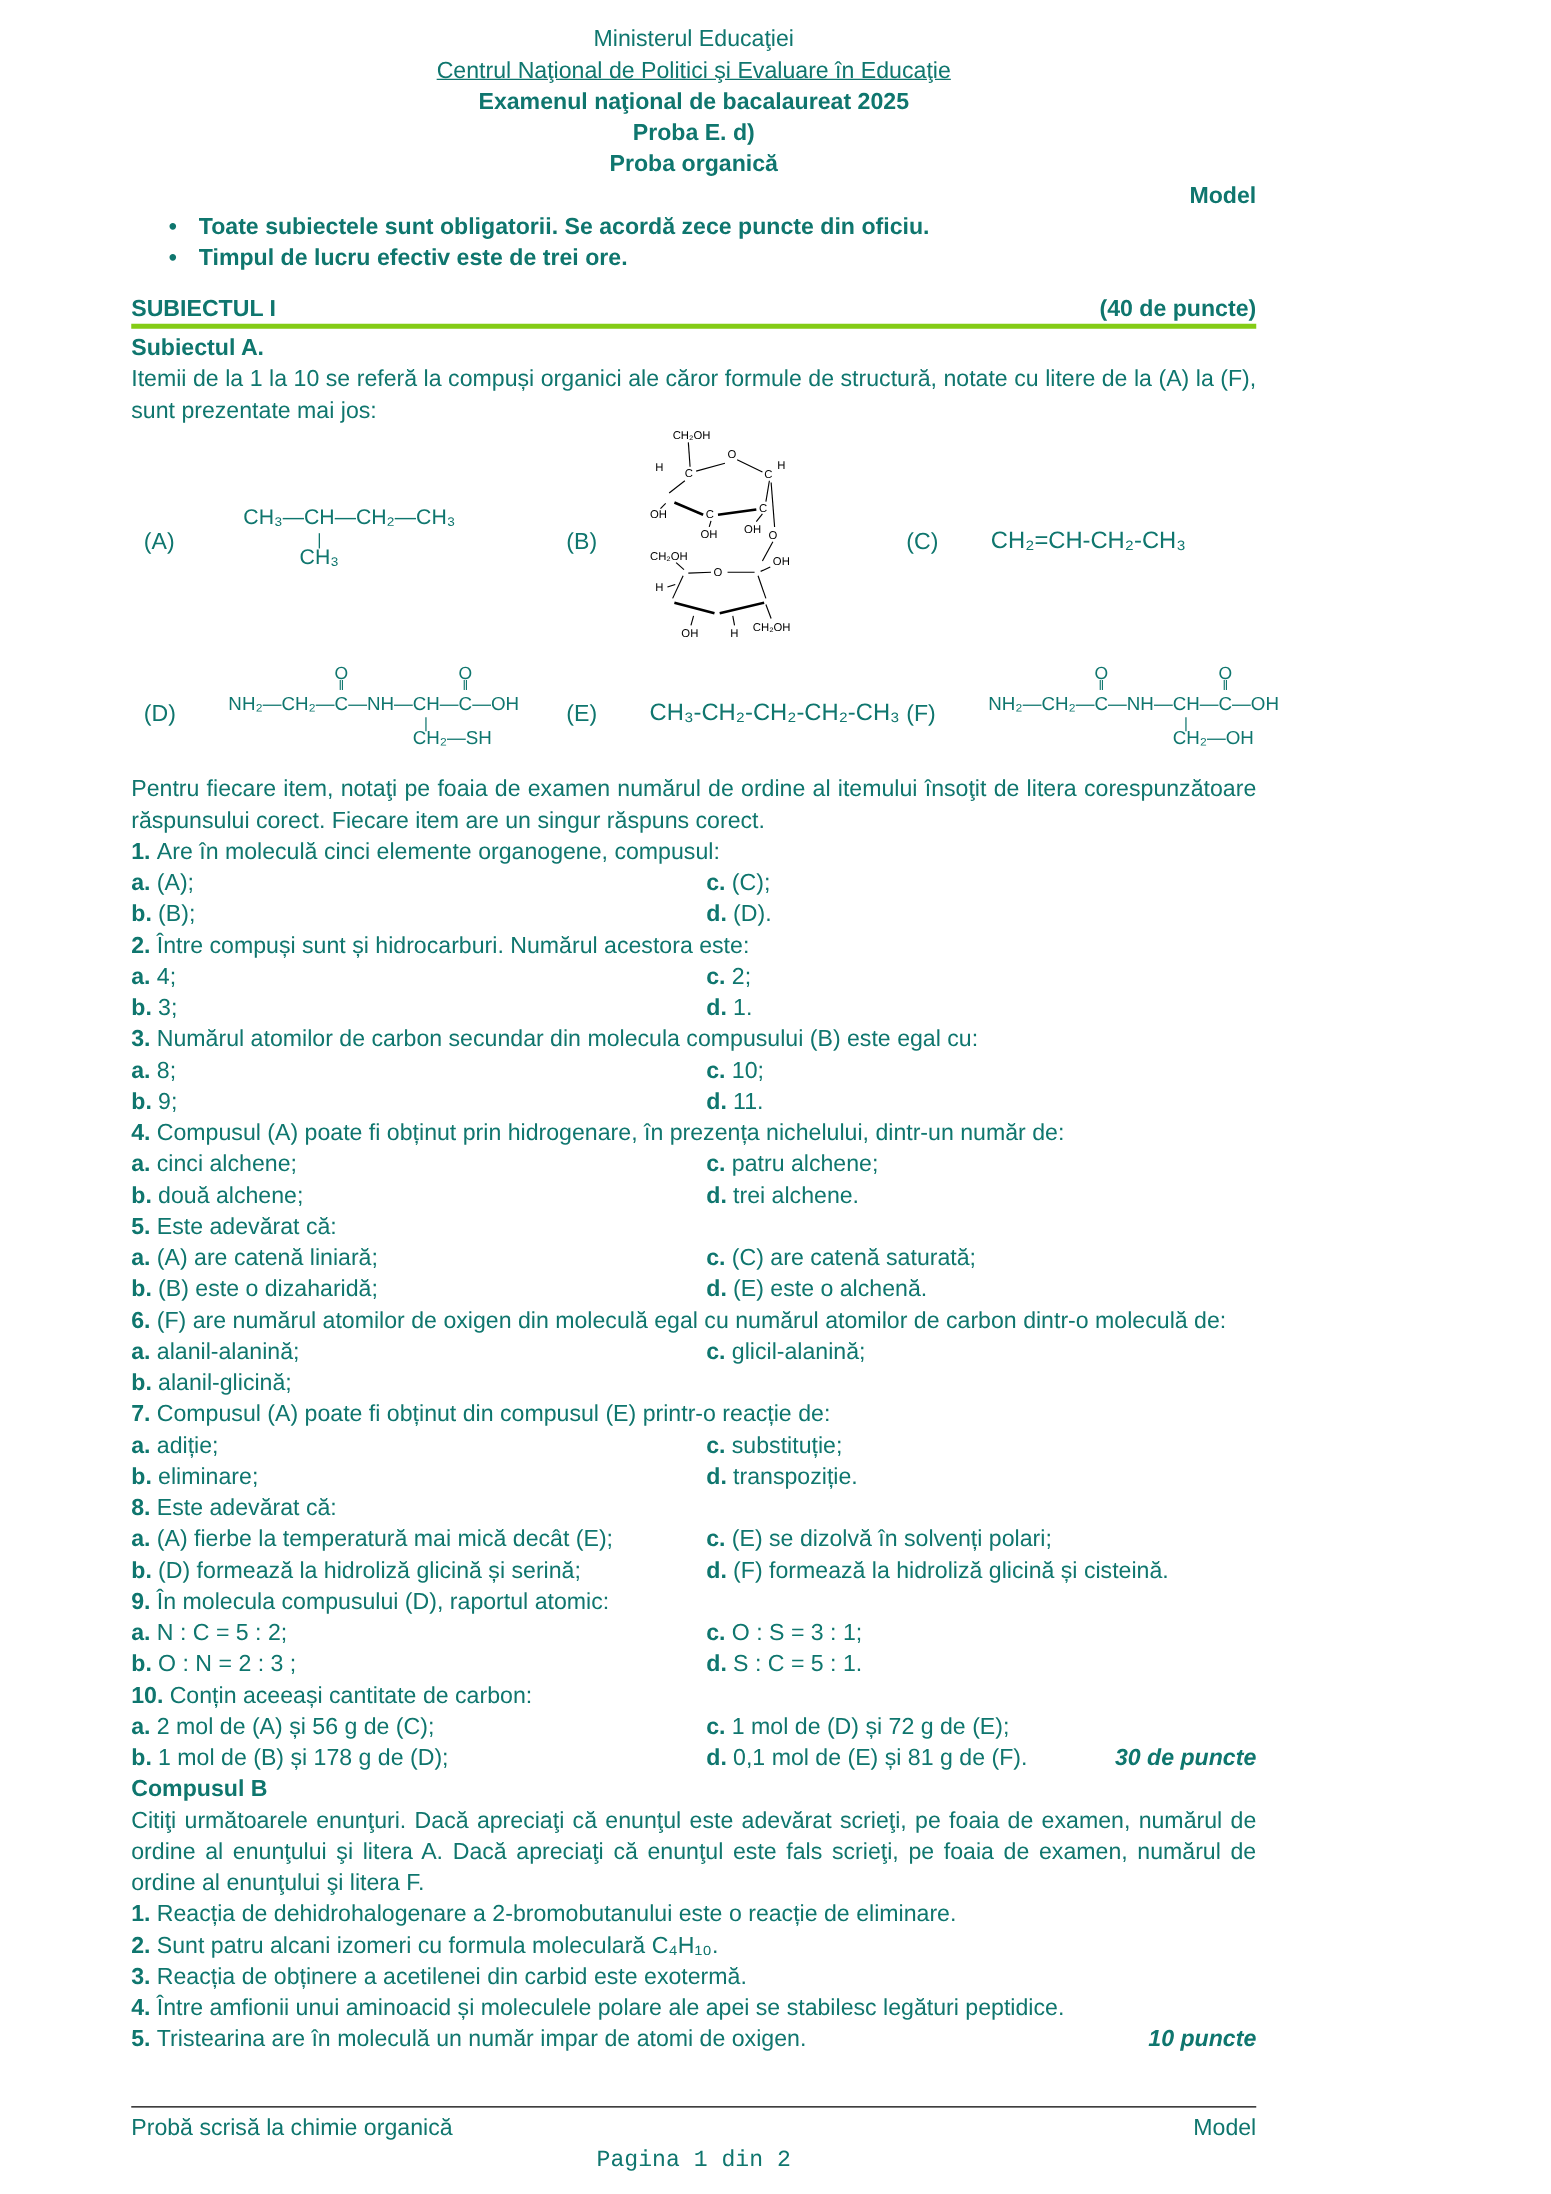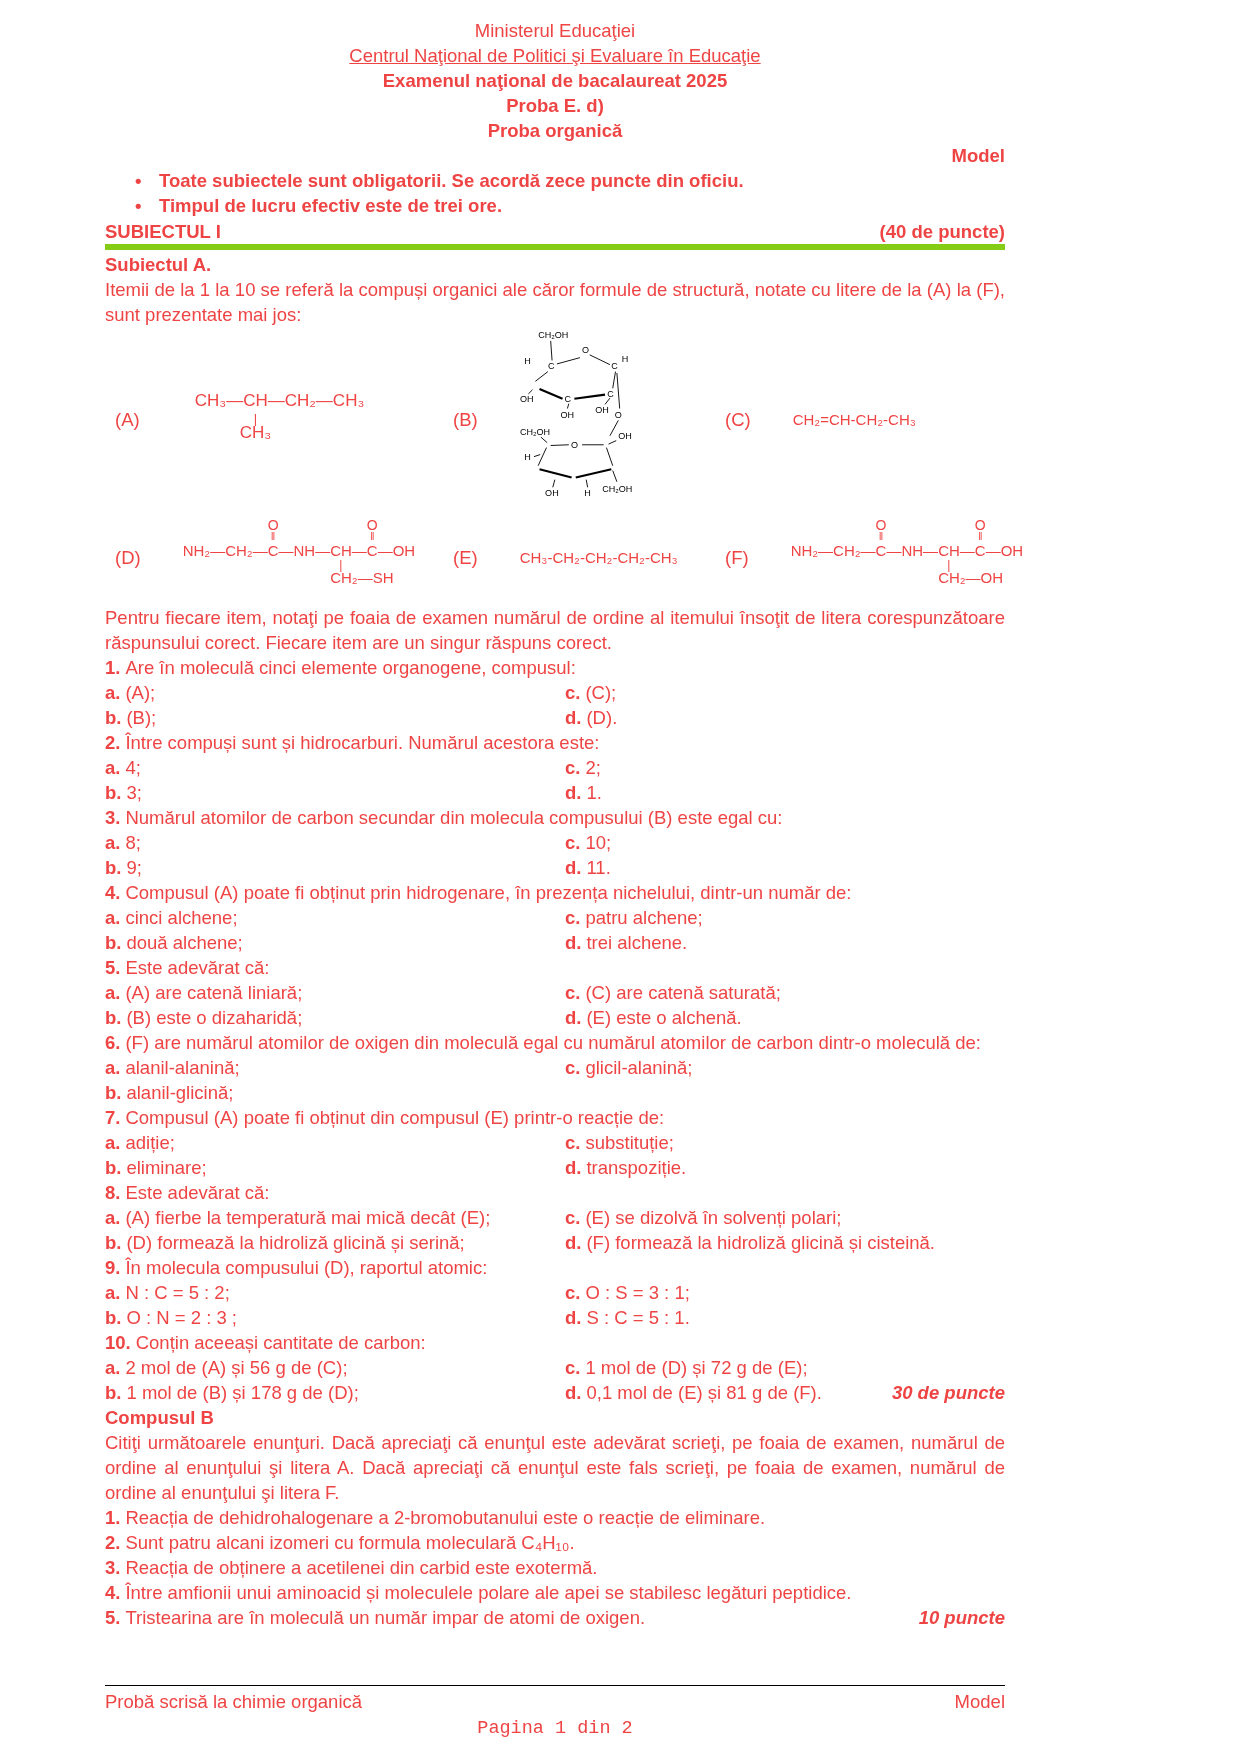--- a/index.html
+++ b/index.html
@@ -1,41 +1,41 @@
 <!DOCTYPE html>
 <html><head>
 <meta charset="utf-8">
 <style>
   * { box-sizing: border-box; }
   html,body { margin:0; padding:0; background:#fff; }
   .page {
-    width:1241px; height:1755px; margin:0 auto; background:#fff; color:#ef4444;
+    width:1241px; height:1755px; margin:0 auto; background:#fff; color:#0f766e;
     padding:18px 236px 14px 105px;
     display:flex; flex-direction:column; overflow:hidden;
     font-family:"Liberation Sans","DejaVu Sans",sans-serif;
     font-size:18.5px; line-height:25px;
   }
   p { margin:0; }
   .center { text-align:center; }
   .b { font-weight:bold; }
   .u { text-decoration:underline; }
   .right { text-align:right; }
   .para { text-align:justify; }
   .note { position:relative; padding-left:54px; font-weight:bold; }
   .note::before { content:"•"; position:absolute; left:30px; }
   .subj-line { display:flex; justify-content:space-between; font-weight:bold;
-               border-bottom:6px solid #84cc16; margin:1px 0 2px; }
+               border-bottom:4px solid #84cc16; margin:16px 0 2px; }
   .sec-title { font-weight:bold; }
   
   .structures { margin:2px 0 0; }
   .srow { display:grid; grid-template-columns:338px 272px 1fr; align-items:center; }
   .srow1 { min-height:172px; }
   .srow2 { min-height:96px; }
   .scell { display:flex; align-items:center; gap:42px; padding-left:10px; }
-  .formula { font-size:15px; white-space:nowrap; }
+  .formula { font-size:19px; white-space:nowrap; }
   .alkane { position:relative; font-size:17px; white-space:nowrap; margin-bottom:38px;margin-left:13px; }
   .chstack { position:relative; display:inline-block; }
   .underc { position:absolute; top:100%; left:50%; transform:translateX(-50%);
             text-align:center; }
   .underc .bar { display:block; font-size:13px; line-height:11px; }
   .underc .branchtxt { display:block; line-height:17px; white-space:nowrap; }
   .amide { position:relative; font-size:15px; white-space:nowrap; line-height:1.15;
            margin:32px 0 44px; }
   .cstack { position:relative; display:inline-block; }
   .over { position:absolute; bottom:100%; left:50%; transform:translateX(-50%);

